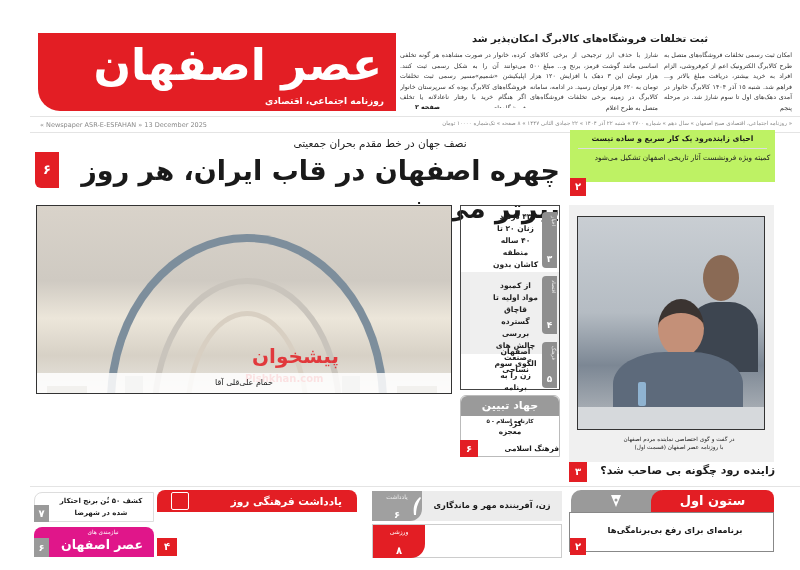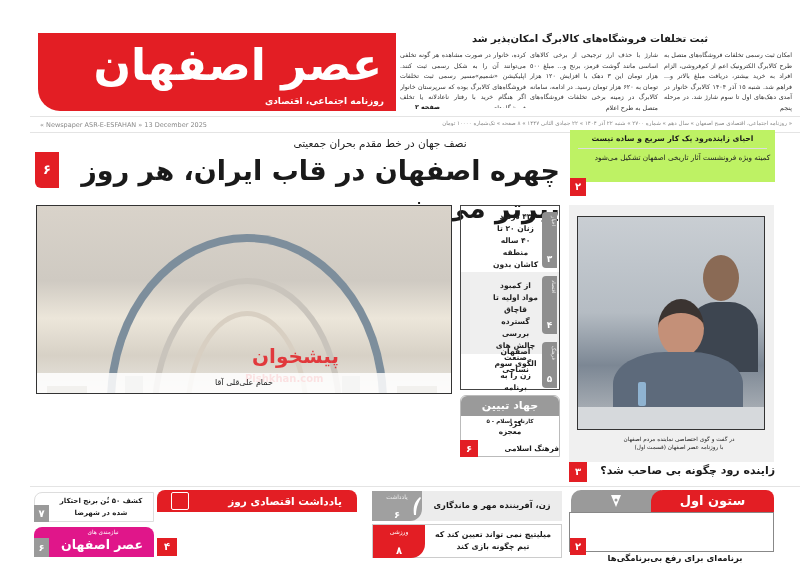--- a/index.html
+++ b/index.html
@@ -59,21 +59,21 @@
   .person-head { position: absolute; border-radius: 50%; }
   .person-body { position: absolute; border-radius: 40% 40% 0 0; }
   #right-caption { position: absolute; left: 20px; top: 230px; width: 180px; text-align: center; font-size: 5.7px; line-height: 8px; direction: rtl; color: #222; }
   #right-headline { position: absolute; left: 590px; top: 464px; width: 185px; text-align: right; font-size: 11px; font-weight: bold; direction: rtl; }
 
   
   #sotoon-aval { position: absolute; left: 569px; top: 490px; width: 205px; height: 65px; }
   #sotoon-aval .hdr-grey { position: absolute; left: 2px; top: 0; width: 90px; height: 22px; background: #9a9a9a; border-radius: 10px 0 0 0; }
   #sotoon-aval .hdr-red { position: absolute; left: 82px; top: 0; width: 123px; height: 22px; background: #e31e24; border-radius: 12px 8px 0 0; color: #fff; text-align: center; font-size: 13px; font-weight: bold; line-height: 22px; direction: rtl; }
   #sotoon-aval .body { position: absolute; left: 0; top: 22px; width: 205px; height: 40px; border: 1px solid #888; background: #fff; }
-  #sotoon-aval .body .t { position: absolute; left: 15px; right: 8px; top: 12px; text-align: center; font-size: 8.5px; font-weight: bold; direction: rtl; margin-top: 28px; }
+  #sotoon-aval .body .t { position: absolute; left: 15px; right: 8px; top: 12px; text-align: center; font-size: 8.5px; font-weight: bold; direction: rtl; }
 
   #zan-box { position: absolute; left: 372px; top: 491px; width: 190px; height: 30px; background: #ececec; }
   #zan-box .side { position: absolute; left: 0; top: 0; width: 50px; height: 30px; background: #a0a0a0; border-radius: 0 0 12px 0; }
   #zan-box .side .lbl { position: absolute; top: 2px; width: 100%; text-align: center; font-size: 6px; color: #eee; direction: rtl; }
   #zan-box .side .num { position: absolute; bottom: 1px; width: 100%; text-align: center; font-size: 10px; color: #fff; font-weight: bold; }
   #zan-box .t { position: absolute; left: 54px; right: 4px; top: 9px; text-align: center; font-size: 8.3px; font-weight: bold; direction: rtl; }
 
   #varzeshi-box { position: absolute; left: 372px; top: 524px; width: 190px; height: 34px; border: 1px solid #ccc; background: #fff; }
   #varzeshi-box .side { position: absolute; left: 0; top: 0; width: 52px; height: 33px; background: #e31e24; border-radius: 0 0 14px 0; }
   #varzeshi-box .side .lbl { position: absolute; top: 3px; width: 100%; text-align: center; font-size: 6px; color: #fff; direction: rtl; }
@@ -212,25 +212,24 @@
       <path d="M8 1 C2 6 1 12 2 19 L4 19 C4 12 6 7 9 2 Z" fill="#fff"></path>
     </svg>
   <div class="t">زن، آفریننده مهر و ماندگاری</div>
 </div>
 
 <div id="varzeshi-box">
   <div class="side">
     <div class="lbl">ورزشی</div>
     <div class="num">۸</div>
   </div>
-  <div class="t">میلیتیچ نمی تواند تعیین کند که تیم چگونه بازی کند</div>
 </div>
 
 <div id="eghtesadi-box">
-  <div class="hdr">یادداشت اقتصادی روز</div>
+  <div class="hdr">یادداشت فرهنگی روز</div>
   <div class="notebook-icon"></div>
 </div>
 <div class="pgbox" style="left:157px; top:538px; width:20px; height:18px; line-height:18px;">۴</div>
 
 <div id="kashf-box">
   <div class="t">کشف ۵۰ تُن برنج احتکار شده در شهرضا</div>
 </div>
 <div class="grey-num" style="left:34px; top:505px; width:15px; height:17px; line-height:17px;">۷</div>
 
 <div id="niaz-box">

